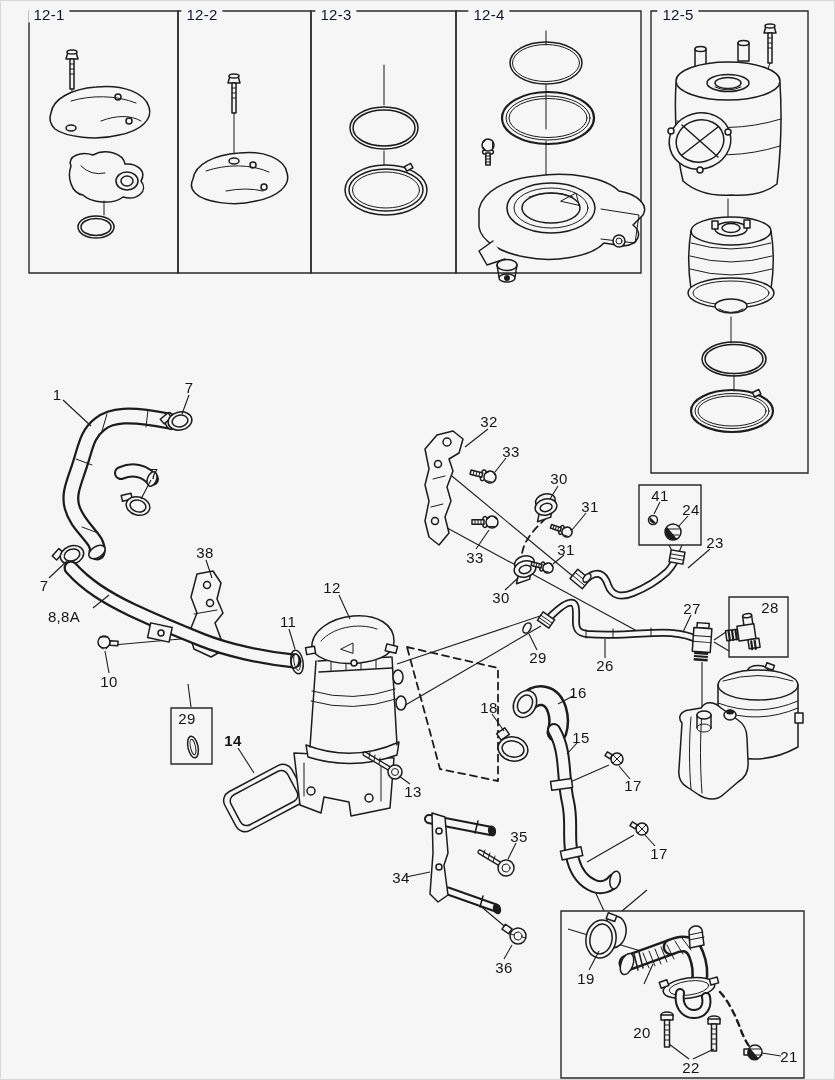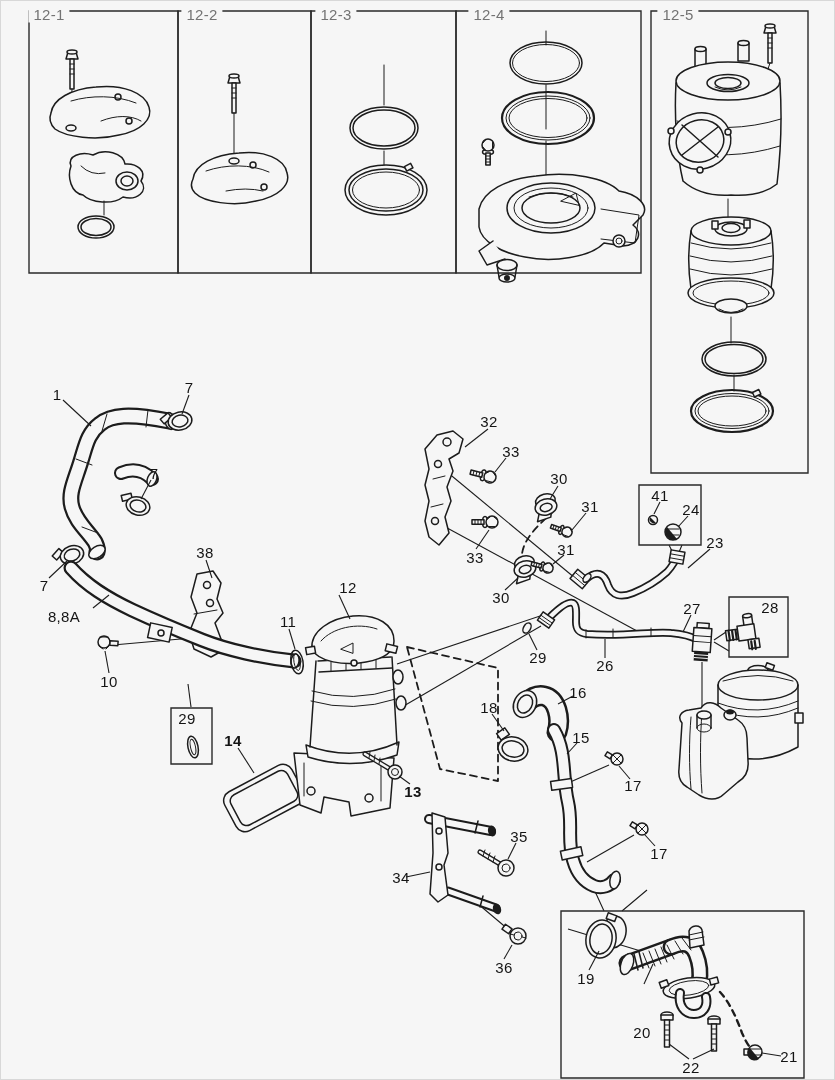--- a/index.html
+++ b/index.html
@@ -11,21 +11,21 @@
   .s2{stroke-width:2.2;}
   .f{fill:#f6f6f6;}
   .dk{fill:#1c1c1c;stroke:none;}
   .bx{fill:none;stroke:#2a2a2a;stroke-width:1.4;}
   .ld{fill:none;stroke:#1c1c1c;stroke-width:1.1;}
   .dash{stroke-dasharray:7 5;stroke-width:1.8;}
   .dash2{stroke-dasharray:6 5;stroke-width:2.4;}
   .tubeO{fill:none;stroke:#1c1c1c;stroke-linecap:round;stroke-linejoin:round;}
   .tubeI{fill:none;stroke:#f6f6f6;stroke-linecap:round;stroke-linejoin:round;}
   .callout{position:absolute;transform:translate(-50%,-50%);font-size:15px;color:#141414;white-space:nowrap;letter-spacing:0.3px;}
-  .panel-label{position:absolute;transform:translate(-50%,-50%);font-size:15px;color:#737373;background:#f6f6f6;padding:0 5px;white-space:nowrap;letter-spacing:0.3px;}
+  .panel-label{position:absolute;transform:translate(-50%,-50%);font-size:15px;color:#0f172a;background:#f6f6f6;padding:0 5px;white-space:nowrap;letter-spacing:0.3px;}
 </style>
 </head>
 <body>
 
 <div id="page">
 <svg width="835" height="1080" viewBox="0 0 835 1080">
   <defs>
     <g id="bolt-long">
       <path class="s f" d="M-6,4 L-4,-3 L4,-3 L6,4 Z"></path>
       <ellipse class="s f" cx="0" cy="-3" rx="5" ry="2"></ellipse>
@@ -511,22 +511,22 @@
       <div class="callout" style="left: 56px; top: 393px;">1</div>
       <div class="callout" style="left: 188px; top: 386px;">7</div>
       <div class="callout" style="left: 153px; top: 472px;">7</div>
       <div class="callout" style="left: 43px; top: 584px;">7</div>
       <div class="callout" style="left: 204px; top: 551px;">38</div>
       <div class="callout" style="left: 63px; top: 615px;">8,8A</div>
       <div class="callout" style="left: 108px; top: 680px;">10</div>
       <div class="callout" style="left: 186px; top: 717px;">29</div>
       <div class="callout" style="left: 232px; top: 739px; font-weight: bold;">14</div>
       <div class="callout" style="left: 287px; top: 620px;">11</div>
-      <div class="callout" style="left: 347px; top: 586px; text-align: center;">12</div>
-      <div class="callout" style="left: 412px; top: 790px; font-weight: bold;">13</div>
+      <div class="callout" style="left: 331px; top: 586px; text-align: center;">12</div>
+      <div class="callout" style="left: 412px; top: 790px;">13</div>
       <div class="callout" style="left: 488px; top: 420px;">32</div>
       <div class="callout" style="left: 510px; top: 450px;">33</div>
       <div class="callout" style="left: 558px; top: 477px;">30</div>
       <div class="callout" style="left: 589px; top: 505px;">31</div>
       <div class="callout" style="left: 474px; top: 556px;">33</div>
       <div class="callout" style="left: 565px; top: 548px;">31</div>
       <div class="callout" style="left: 500px; top: 596px;">30</div>
       <div class="callout" style="left: 659px; top: 494px;">41</div>
       <div class="callout" style="left: 690px; top: 508px;">24</div>
       <div class="callout" style="left: 714px; top: 541px;">23</div>

